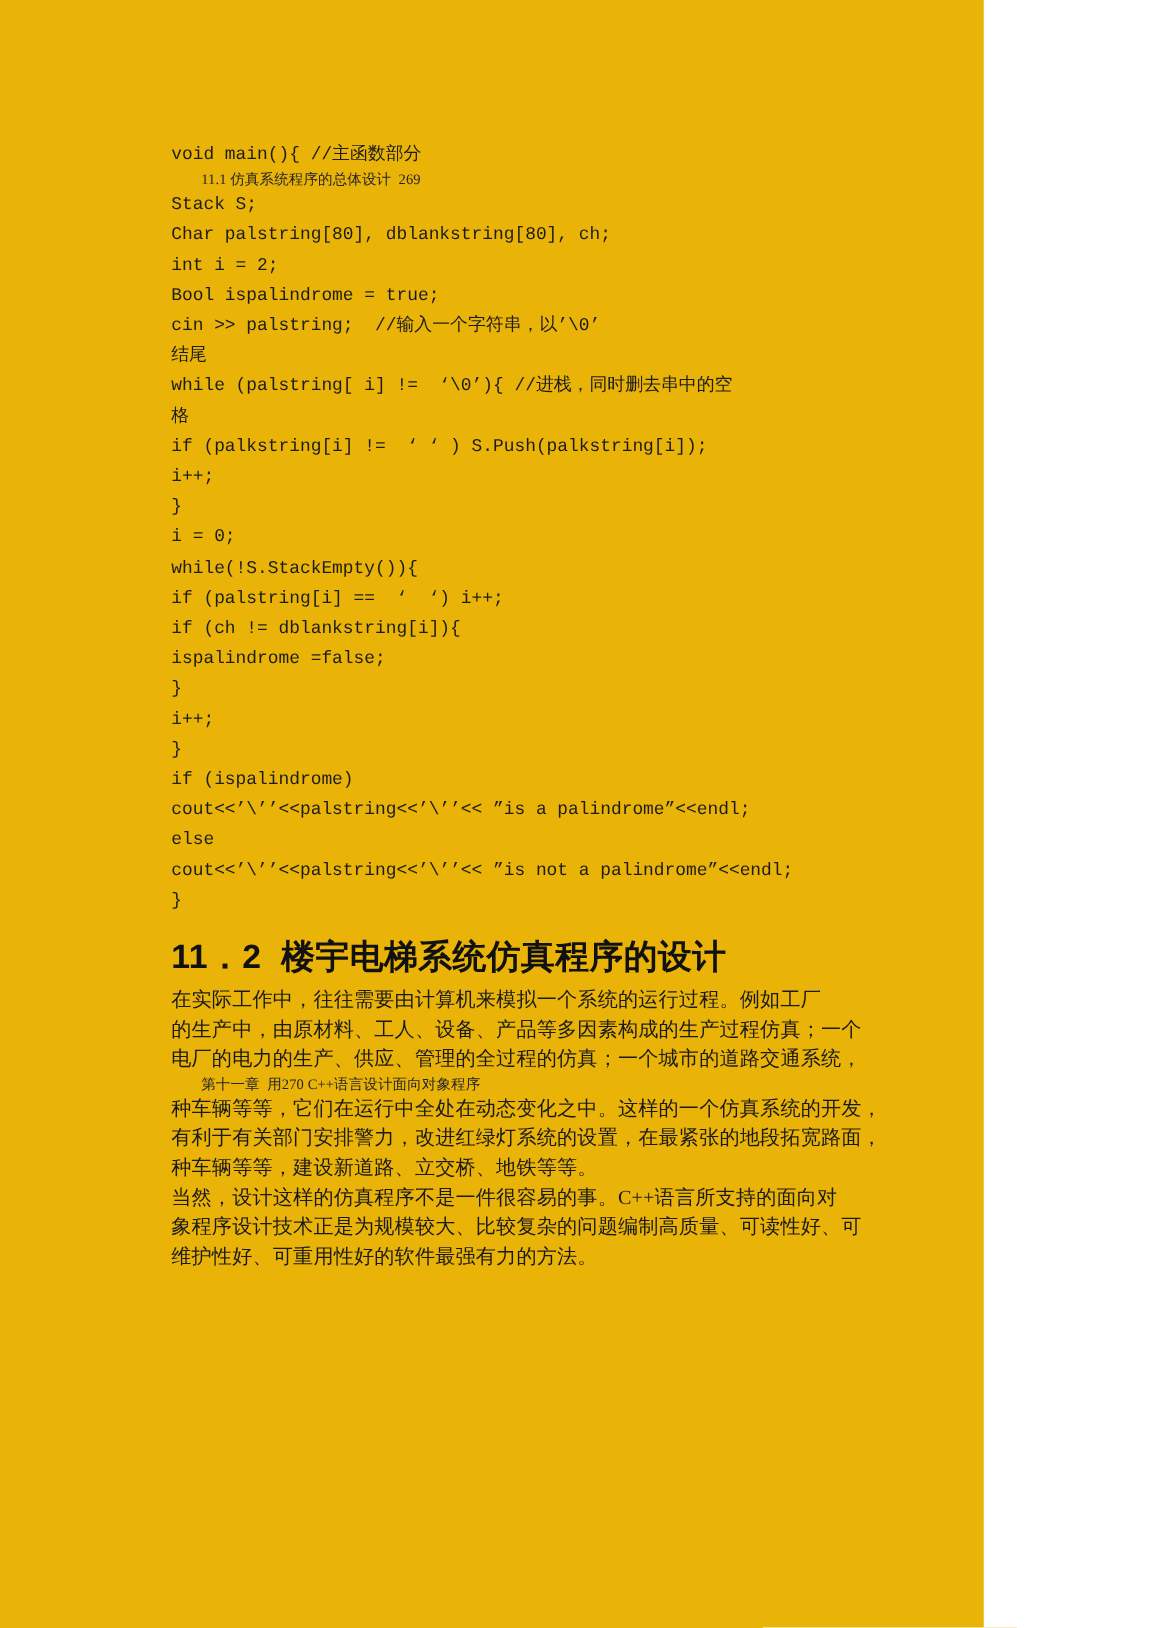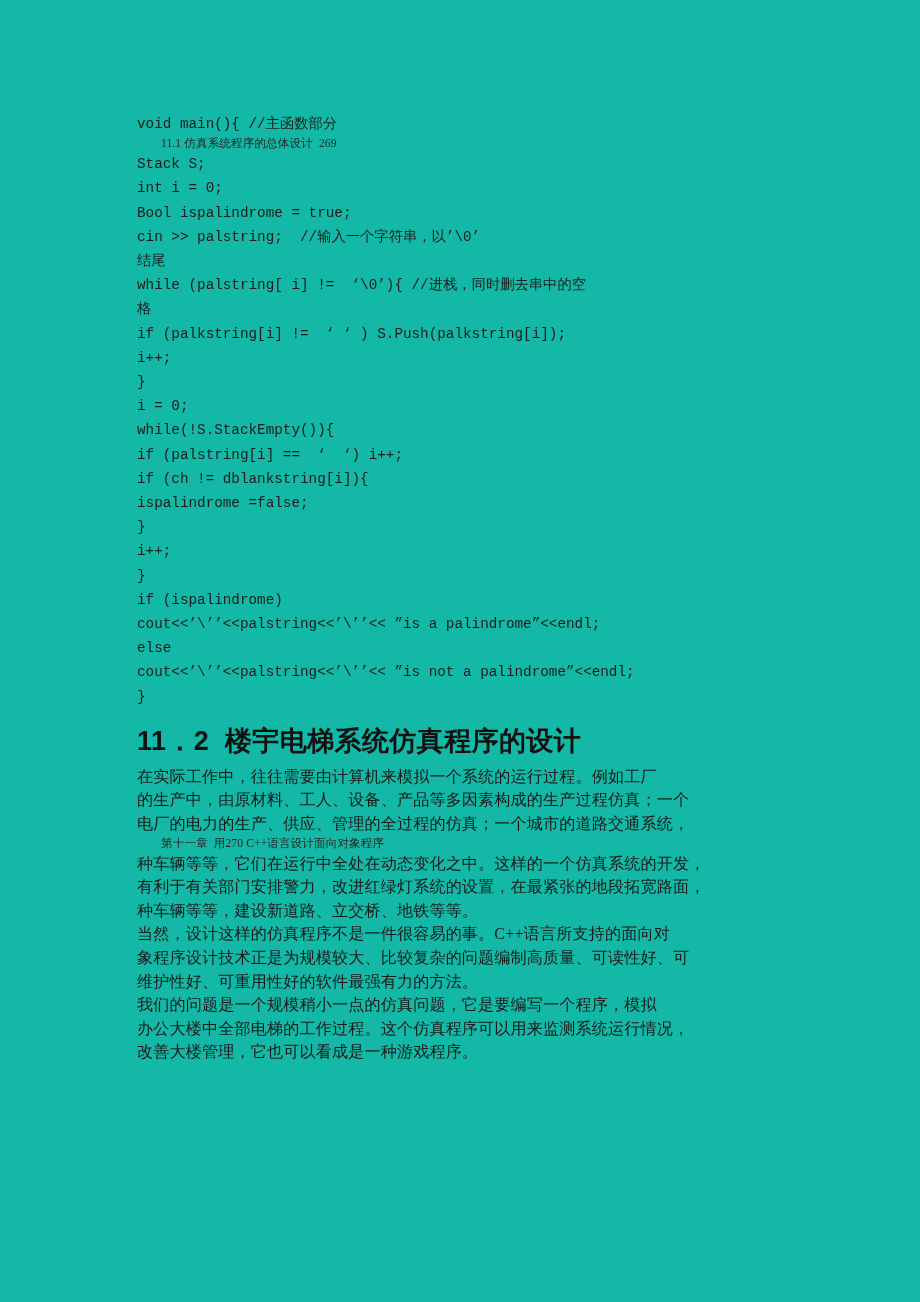--- a/index.html
+++ b/index.html
@@ -14,23 +14,23 @@
     overflow: hidden;
     font-family: "Liberation Serif", "DejaVu Serif", serif;
     color: #1a1a1a;
     -webkit-font-smoothing: antialiased;
   }
 
   .page {
     position: absolute;
     left: 0;
     top: 0;
-    width: 920px;
+    width: 787px;
     height: 1302px;
-    background: #14b8a6;
+    background: #eab308;
   }
 
   
   .content {
     position: absolute;
     left: 137px;
     top: 112px;
     width: 612px;
   }
 
@@ -85,21 +85,22 @@
 </head>
 <body>
 
 <div class="page">
   <div class="content">
 
     <div class="code-block">
       <div class="code-line">void main(){ //主函数部分</div>
       <div class="artifact-line">11.1 仿真系统程序的总体设计  269</div>
       <div class="code-line">Stack S;</div>
-      <div class="code-line">int i = 0;</div>
+      <div class="code-line">Char palstring[80], dblankstring[80], ch;</div>
+      <div class="code-line">int i = 2;</div>
       <div class="code-line">Bool ispalindrome = true;</div>
       <div class="code-line">cin &gt;&gt; palstring;  //输入一个字符串，以’\0’</div>
       <div class="code-line">结尾</div>
       <div class="code-line">while (palstring[ i] !=  ‘\0’){ //进栈，同时删去串中的空</div>
       <div class="code-line">格</div>
       <div class="code-line">if (palkstring[i] !=  ‘ ‘ ) S.Push(palkstring[i]);</div>
       <div class="code-line">i++;</div>
       <div class="code-line">}</div>
       <div class="code-line">i = 0;</div>
       <div class="code-line">while(!S.StackEmpty()){</div>
@@ -131,20 +132,15 @@
       <div class="body-line">有利于有关部门安排警力，改进红绿灯系统的设置，在最紧张的地段拓宽路面，</div>
       <div class="body-line">种车辆等等，建设新道路、立交桥、地铁等等。</div>
     </div>
 
     <div class="prose-block">
       <div class="body-line">当然，设计这样的仿真程序不是一件很容易的事。C++语言所支持的面向对</div>
       <div class="body-line">象程序设计技术正是为规模较大、比较复杂的问题编制高质量、可读性好、可</div>
       <div class="body-line">维护性好、可重用性好的软件最强有力的方法。</div>
     </div>
 
-    <div class="prose-block">
-      <div class="body-line">我们的问题是一个规模稍小一点的仿真问题，它是要编写一个程序，模拟</div>
-      <div class="body-line">办公大楼中全部电梯的工作过程。这个仿真程序可以用来监测系统运行情况，</div>
-      <div class="body-line">改善大楼管理，它也可以看成是一种游戏程序。</div>
-    </div>
 
   </div>
 </div>
 
 </body></html>

